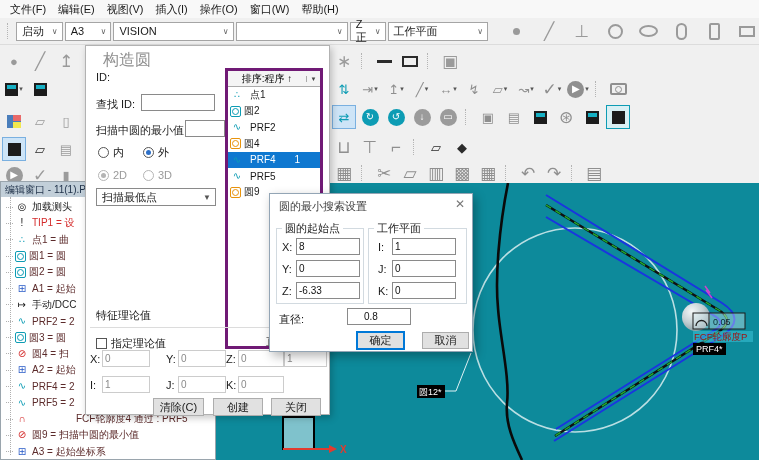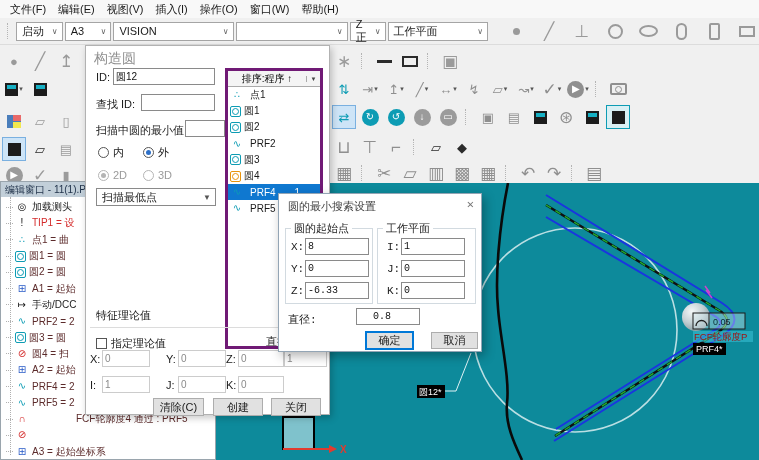--- a/index.html
+++ b/index.html
@@ -69,41 +69,41 @@
   .rad.dis .rdot{border-color:#b5b5b5;}
   .rdot.on::after{content:"";position:absolute;left:2px;top:2px;right:2px;bottom:2px;border-radius:50%;background:#2d70c8;}
   .rad.dis .rdot.on::after{background:#b5b5b5;}
   .cb{width:11px;height:11px;border:1px solid #555;background:#fff;flex:none;box-sizing:border-box;}
   .chk{position:absolute;display:flex;align-items:center;gap:4px;font-size:11px;color:#1a1a1a;}
   .grp{position:absolute;border:1px solid #d2dae0;}
   .grp-lab{position:absolute;background:#fff;font-size:11px;padding:0 3px;color:#1a1a1a;white-space:nowrap;}
   
   #cdialog{left:85px;top:45px;width:245px;height:370px;border:1px solid #b2b2b2;
            box-shadow:2px 3px 7px rgba(0,0,0,.22);z-index:10;}
-  .cd-title{position:absolute;top:4px;left:8px;font-size:14px;color:#8f8f8f;}
+  .cd-title{position:absolute;top:4px;left:17px;font-size:16px;color:#8f8f8f;}
   #flist{position:absolute;left:139px;top:22px;width:98px;height:281px;border:3px solid #701a75;
          background:#fff;box-sizing:border-box;display:flex;flex-direction:column;overflow:hidden;}
   .fl-head{height:15px;border-bottom:1px solid #aaa;display:flex;align-items:center;font-size:10px;
            background:#f4f4f4;flex:none;}
   .fl-head .tx{flex:1;text-align:center;white-space:nowrap;}
   .fl-head .db{width:13px;border-left:1px solid #aaa;font-size:6px;text-align:center;color:#444;flex:none;}
   .fl-row{height:16.2px;display:flex;align-items:center;font-size:10px;padding-left:2px;gap:3px;
           color:#1a1a1a;flex:none;white-space:nowrap;}
   .fl-row.sel{background:#0f78d0;color:#fff;}
   .badge{margin-left:16px;}
   .fic{width:11px;height:11px;border:1.5px solid;border-radius:2px;background:#fff;position:relative;
        box-sizing:border-box;flex:none;display:inline-block;}
   .fic span{position:absolute;left:1px;top:1px;right:1px;bottom:1px;border:1px solid;border-radius:50%;}
   .cd-sep{position:absolute;left:4px;right:6px;border-top:1px solid #dcdcdc;}
   .selbox{position:absolute;border:1px solid #8a8a8a;background:#fff;font-size:11px;color:#1a1a1a;
           display:flex;align-items:center;padding-left:5px;box-sizing:border-box;}
   .selbox .car{margin-left:auto;font-size:8px;color:#555;padding:0 4px;}
   
-  #sdialog{left:278px;top:193px;width:204px;height:159px;border:1px solid #93a5b5;
-           box-shadow:3px 4px 10px rgba(0,0,0,.3);z-index:20;font-family:Liberation Mono, monospace;}
+  #sdialog{left:269px;top:193px;width:204px;height:159px;border:1px solid #93a5b5;
+           box-shadow:3px 4px 10px rgba(0,0,0,.3);z-index:20;}
   .sd-title{position:absolute;top:5px;left:9px;font-size:11px;color:#3c3c3c;}
   .sd-close{position:absolute;top:3px;right:7px;font-size:12px;color:#777;}
   
   #viewport{position:absolute;left:216px;top:183px;width:543px;height:277px;background:#0d8a9b;z-index:1;}
 </style>
 </head>
 <body>
 
 <div id="app">
 
@@ -493,33 +493,33 @@
         <div class="trow">
           <span class="tico" style="color: rgb(13, 156, 180);">∿</span>
           <span style="color: rgb(92, 43, 43);">PRF5 = 2</span>
         </div>
         <div class="trow">
           <span class="tico" style="color: rgb(212, 42, 42);">∩</span>
           <span style="color: rgb(92, 43, 43); padding-left: 44px;">FCF轮廓度4 通过 : PRF5</span>
         </div>
         <div class="trow">
           <span class="tico" style="color: rgb(212, 42, 42);">⊘</span>
+          <span style="color: rgb(92, 43, 43);">圆9 = 扫描中圆的最小值</span>
         </div>
         <div class="trow">
           <span class="tico" style="color: rgb(42, 91, 199);">⊞</span>
           <span style="color: rgb(92, 43, 43);">A3 = 起始坐标系</span>
         </div>
       </div>
   </div>
 
   <div id="cdialog" class="dlg">
     <div class="cd-title">构造圆</div>
 
     <span class="lab" style="left:10px;top:25px">ID:</span>
-    <input class="tin" style="left: 27px; top: 22px; width: 96px;" value="圆12">
 
     <span class="lab" style="left:10px;top:51px">查找 ID:</span>
     <input class="tin" style="left: 55px; top: 48px; width: 68px;" value="">
 
     <span class="lab" style="left:10px;top:77px">扫描中圆的最小值:</span>
     <input class="tin" style="left: 99px; top: 74px; width: 34px;" value="">
 
     <span class="rad" style="left:12px;top:99px">
       <span class="rdot"></span>
       <span>内</span>
@@ -546,58 +546,52 @@
 
     <div id="flist">
       <div class="fl-head">
         <span class="tx">排序:程序 ↑</span>
         <span class="db">▼</span>
       </div>
       <div>
           <div class="fl-row">
             <span class="tico" style="color: rgb(13, 156, 180);">∴</span>
             <span>点1</span>
-          </div>
-          <div class="fl-row">
-            <span class="fic" style="border-color: rgb(13, 156, 180);">
-              <span style="border-color: rgb(13, 156, 180);"></span>
-            </span>
-            <span>圆1</span>
           </div>
           <div class="fl-row">
             <span class="fic" style="border-color: rgb(13, 156, 180);">
               <span style="border-color: rgb(13, 156, 180);"></span>
             </span>
             <span>圆2</span>
           </div>
           <div class="fl-row">
             <span class="tico" style="color: rgb(13, 156, 180);">∿</span>
             <span>PRF2</span>
-          </div>
-          <div class="fl-row">
-            <span class="fic" style="border-color: rgb(13, 156, 180);">
-              <span style="border-color: rgb(13, 156, 180);"></span>
-            </span>
-            <span>圆3</span>
           </div>
           <div class="fl-row">
             <span class="fic" style="border-color: rgb(232, 147, 12);">
               <span style="border-color: rgb(232, 147, 12);"></span>
             </span>
             <span>圆4</span>
           </div>
           <div class="fl-row sel">
             <span class="tico" style="color: rgb(13, 156, 180);">∿</span>
             <span>PRF4</span>
             <span class="badge">1</span>
           </div>
           <div class="fl-row">
             <span class="tico" style="color: rgb(13, 156, 180);">∿</span>
             <span>PRF5</span>
           </div>
+          <div class="fl-row">
+            <span class="fic" style="border-color: rgb(232, 147, 12);">
+              <span style="border-color: rgb(232, 147, 12);"></span>
+            </span>
+            <span>圆9</span>
+          </div>
         </div>
     </div>
 
     <div class="cd-sep" style="top:281px"></div>
     <span class="lab" style="left:8px;top:262px;background:#fff;padding:0 2px">特征理论值</span>
 
     <span class="chk" style="left:10px;top:290px">
       <span class="cb"></span>
       <span>指定理论值</span>
     </span>

